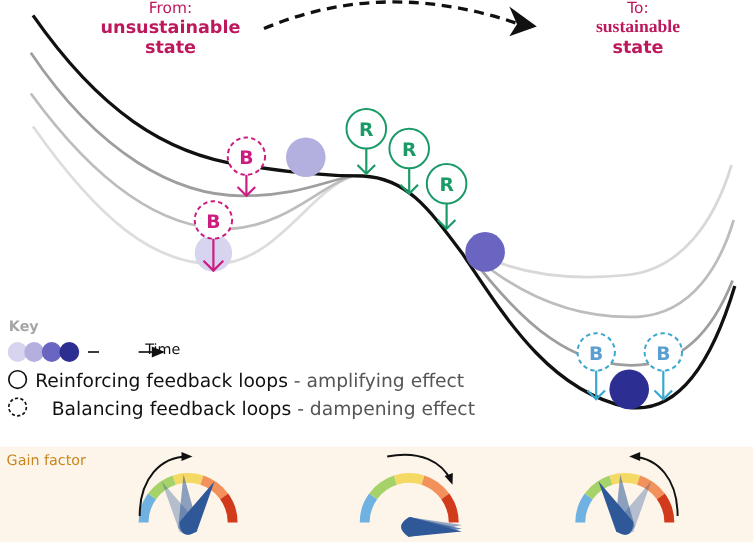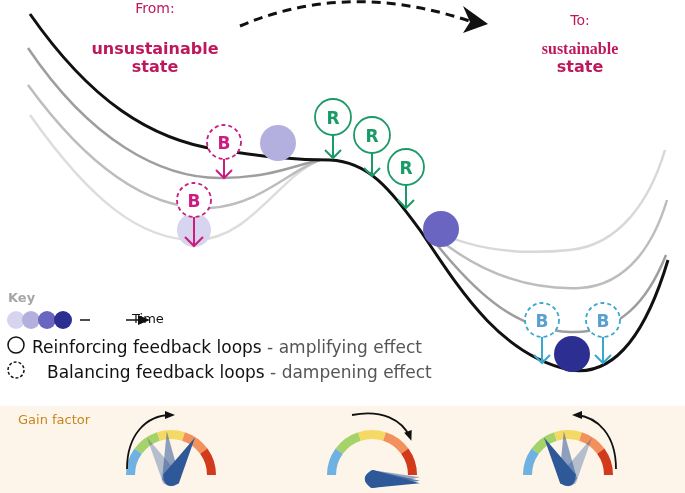--- a/index.html
+++ b/index.html
@@ -1,25 +1,25 @@
 <!DOCTYPE html>
 <html><head>
 <meta charset="utf-8">
 <style>
   html, body { margin:0; padding:0; background:#ffffff; }
   body { width:685px; height:493px; position:relative; overflow:hidden; font-family:"DejaVu Sans", sans-serif; }
   #stage { position:absolute; left:0; top:0; width:685px; height:493px; }
   .lbl { position:absolute; text-align:center; color:#be185d; }
   .from-small { font-size:14px; }
-  .from-big { font-size:16px; font-weight:bold; line-height:18px;margin-top:24px; }
+  .from-big { font-size:16px; font-weight:bold; line-height:18px; }
   .key-title { position:absolute; left:8px; top:290px; font-size:13px; font-weight:bold; color:#a6a6a6; }
   .time-lbl { position:absolute; left:92px; top:311px; font-size:13px; color:#111;margin-left:40px; }
   .key-text { position:absolute; left:32px; font-size:17px; color:#111; white-space:nowrap; }
   .key-text .sub { color:#555; }
-  .gain-title { position:absolute; left:18px; top:412px; font-size:13px; color:#c8861d; }
+  .gain-title { position:absolute; left:6px; top:412px; font-size:13px; color:#c8861d; }
 </style>
 </head>
 <body>
 
 <svg id="stage" width="685" height="493" viewBox="0 0 685 493" xmlns="http://www.w3.org/2000/svg">
   <defs>
     <marker id="arrowBlack" markerWidth="8" markerHeight="8" refX="6" refY="4" orient="auto">
       <path d="M0,0 L8,4 L0,8 L2,4 Z" fill="#111"></path>
     </marker>
   </defs>
@@ -137,21 +137,21 @@
         <path d="M616,469 C616,435 598,417 576,415" fill="none" stroke="#111" stroke-width="1.8"></path>
         <path d="M-6,-4 L4,0 L-6,4 Z" fill="#111" transform="translate(576,415) rotate(180)"></path>
       </g>
     </g>
 </svg>
 
 <div class="lbl from-small" style="left:105px; top:0px; width:100px;">From:</div>
 <div class="lbl from-big" style="left:80px; top:16px; width:150px;">unsustainable</div>
 <div class="lbl from-big" style="left:80px; top:34px; width:150px;">state</div>
 
-<div class="lbl from-small" style="left:530px; top:12px; width:100px;text-align:center;">To:</div>
+<div class="lbl from-small" style="left:530px; top:0px; width:100px;text-align:center;">To:</div>
 <div class="lbl from-big" style="left:505px; top:16px; width:150px;font-family:Liberation Serif, serif;">sustainable</div>
 <div class="lbl from-big" style="left:505px; top:34px; width:150px;">state</div>
 
 <div class="key-title">Key</div>
 <div class="time-lbl">Time</div>
 
 <div class="key-text" style="top:337px;">
   <span>Reinforcing feedback loops</span><span class="sub"> - amplifying effect</span>
 </div>
 <div class="key-text" style="top:362px;margin-left:15px;">

